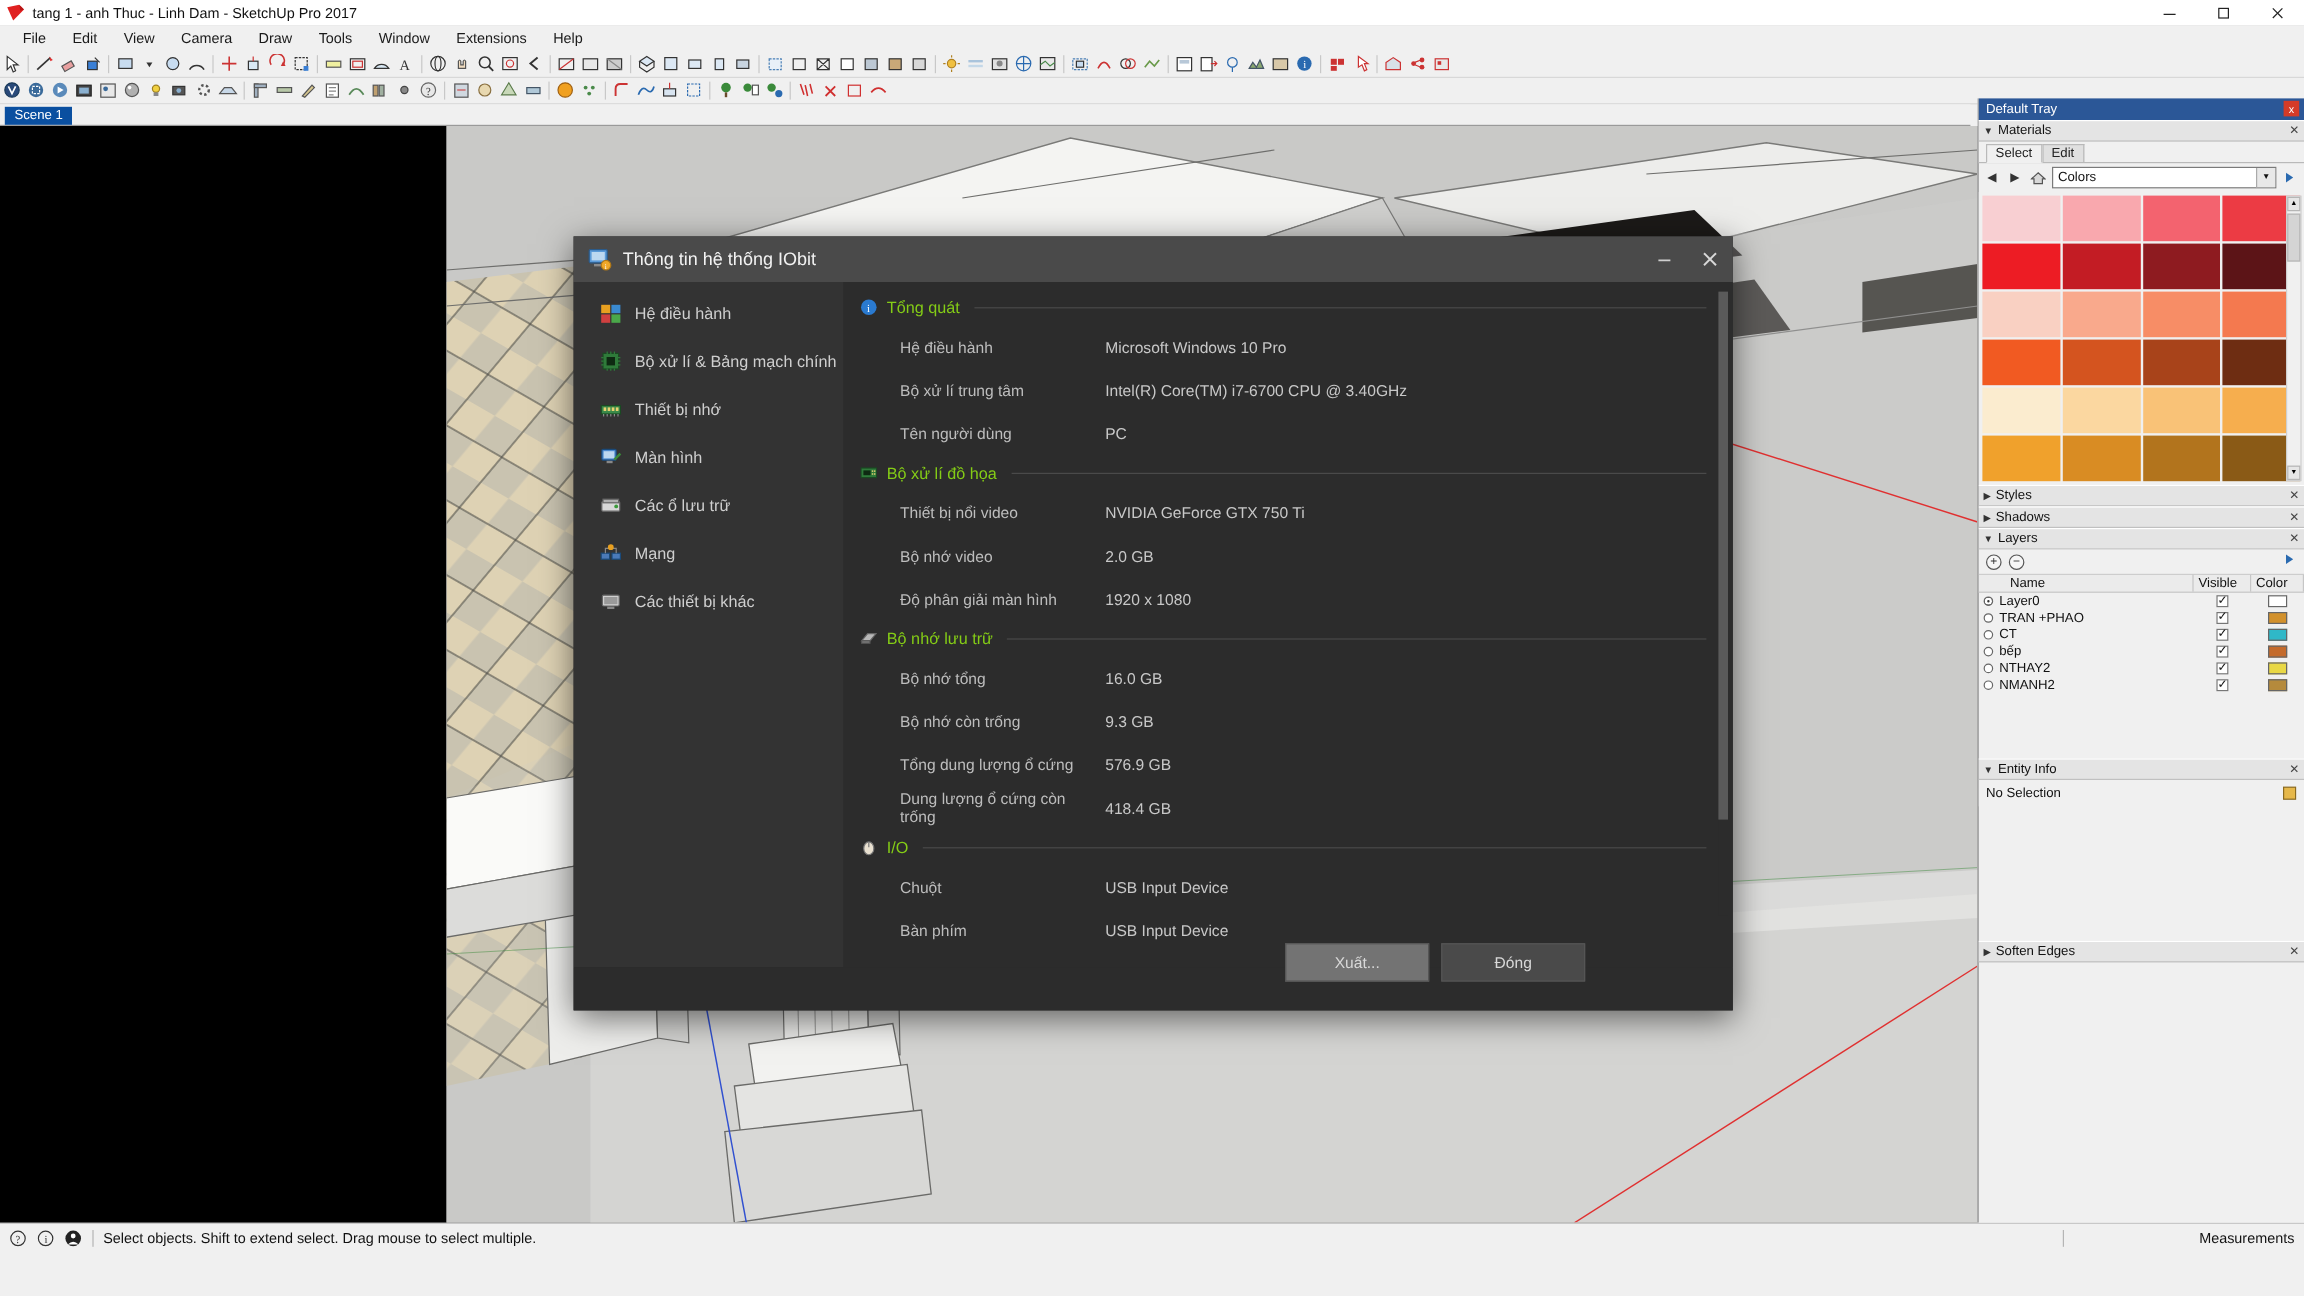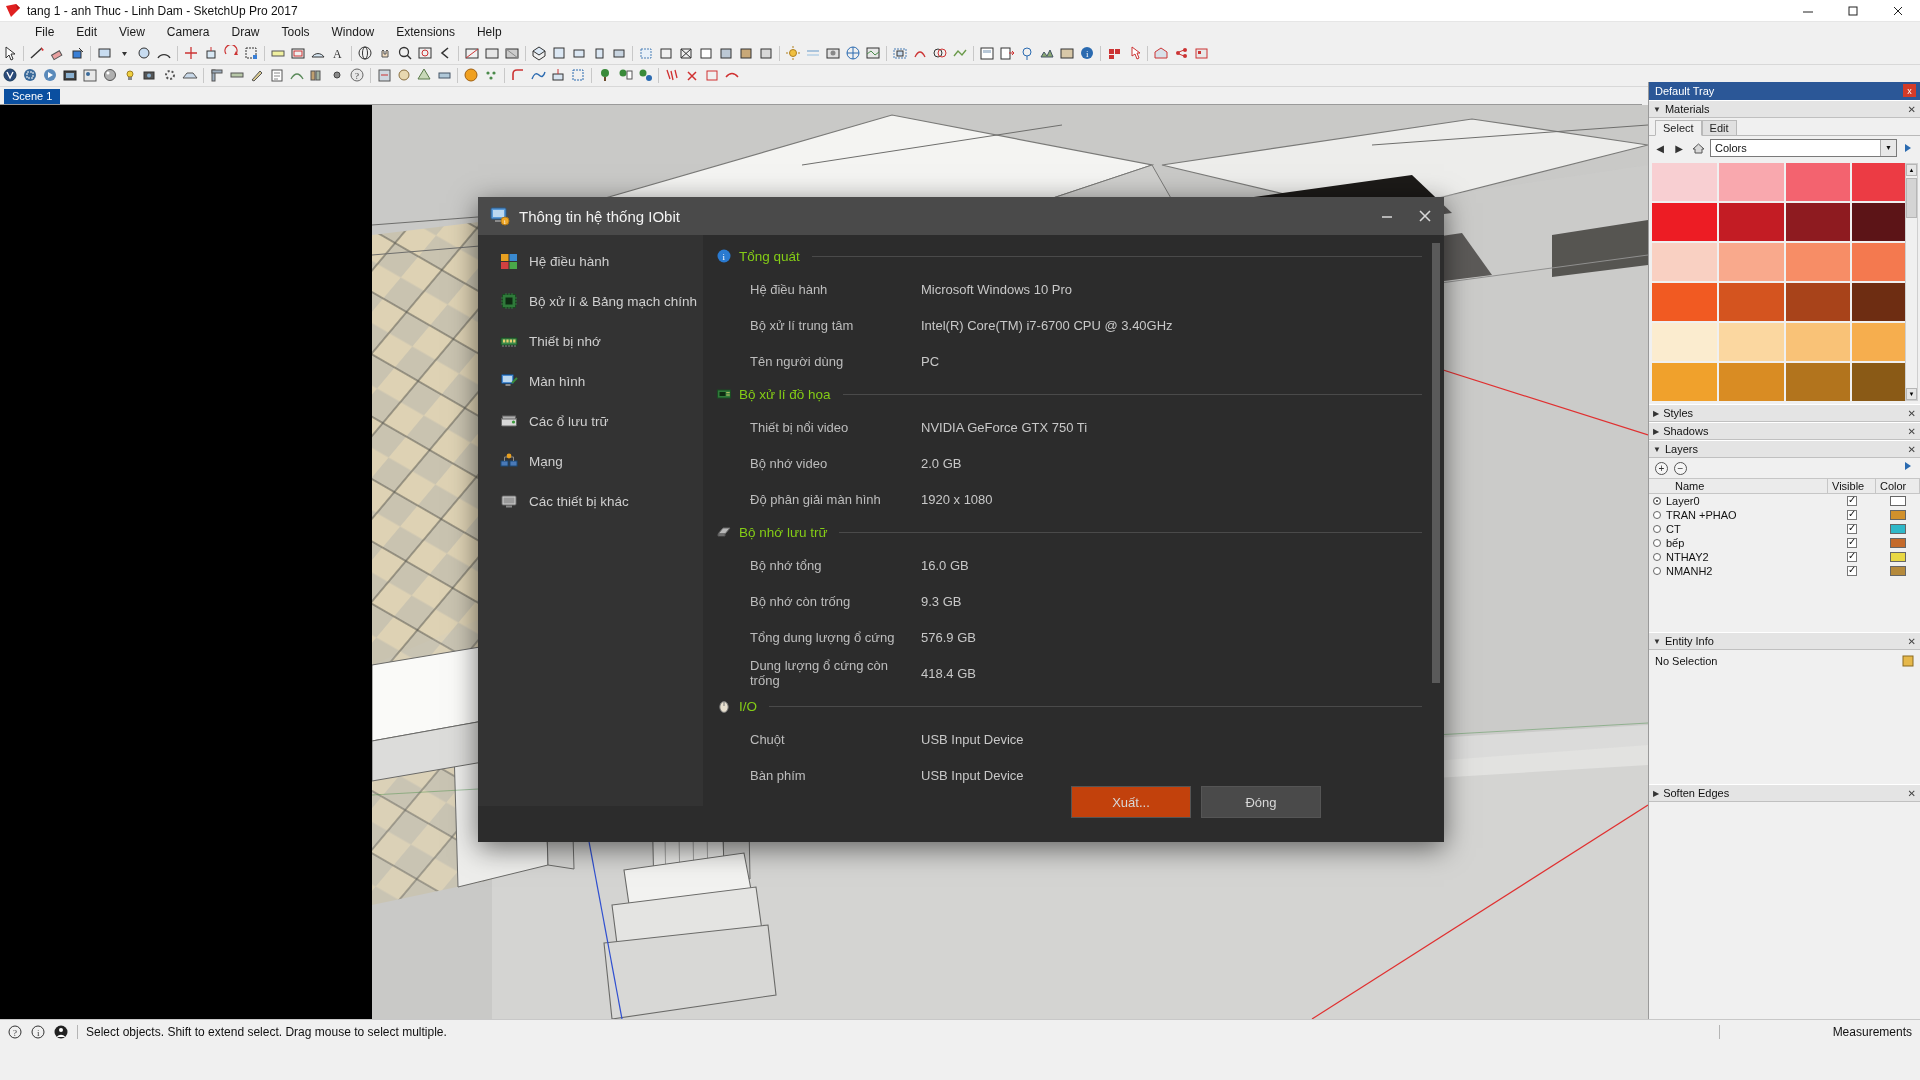--- a/index.html
+++ b/index.html
@@ -23,21 +23,21 @@
   .su-logo svg { display:block; }
   .titlebar .ttxt { font-size:12px; color:#111; white-space:nowrap; }
   .winbtns { position:absolute; right:0; top:0; height:22px; display:flex; }
   .winbtn { width:45px; height:22px; display:flex; align-items:center; justify-content:center;
             font-size:12px; color:#222; }
   .winbtn svg { display:block; }
 
   
   .menubar {
     position:absolute; left:0; top:22px; width:1920px; height:20px;
-    background:#f0f0f0; display:flex; align-items:center; padding-left:24px;
+    background:#f0f0f0; display:flex; align-items:center; padding-left:8px;
   }
   .menuitem { font-size:12px; color:#1a1a1a; padding:0 11px; line-height:20px; }
 
   
   .toolbar {
     position:absolute; left:0; width:1920px; background:#f0f0f0;
     border-bottom:1px solid #d8d8d8; display:flex; align-items:center;
   }
   #tb1 { top:42px; height:23px; }
   #tb2 { top:65px; height:22px; }
@@ -187,21 +187,21 @@
                     display:flex; align-items:center; justify-content:center; }
   .sec-head .htxt { font-size:13.5px; color:#84cc16; white-space:nowrap; margin-right:12px; }
   .sec-head .hline { flex:1; height:1px; background:#4a4a4a; margin-right:22px; }
   .row { display:flex; height:36px; align-items:center; }
   .row .k { width:218px; padding-left:47px; font-size:13px; color:#bdbdbd; }
   .row .v { font-size:13px; color:#c8c8c8; }
   .mainscroll { position:absolute; right:4px; top:8px; width:8px; height:520px; background:#2c2c2c;}
   .mainscroll .th { position:absolute; left:0; top:0; width:8px; height:440px; background:#5a5a5a; }
   .dlg-foot { height:36px; background:#2c2c2c; position:relative; }
   .dlg-foot .fbtn { position:absolute; top:-20px; height:32px; width:120px;
-                    background:#c2410c; border:1px solid #555; color:#d8d8d8; font-size:13px;
+                    background:#737373; border:1px solid #555; color:#d8d8d8; font-size:13px;
                     display:flex; align-items:center; justify-content:center; }
   .dlg-foot .export { right:253px; }
   .dlg-foot .close { right:123px; background:#4a4a4a; }
 </style>
 </head>
 <body>
 
 <div id="app">
 
   <div class="titlebar">

